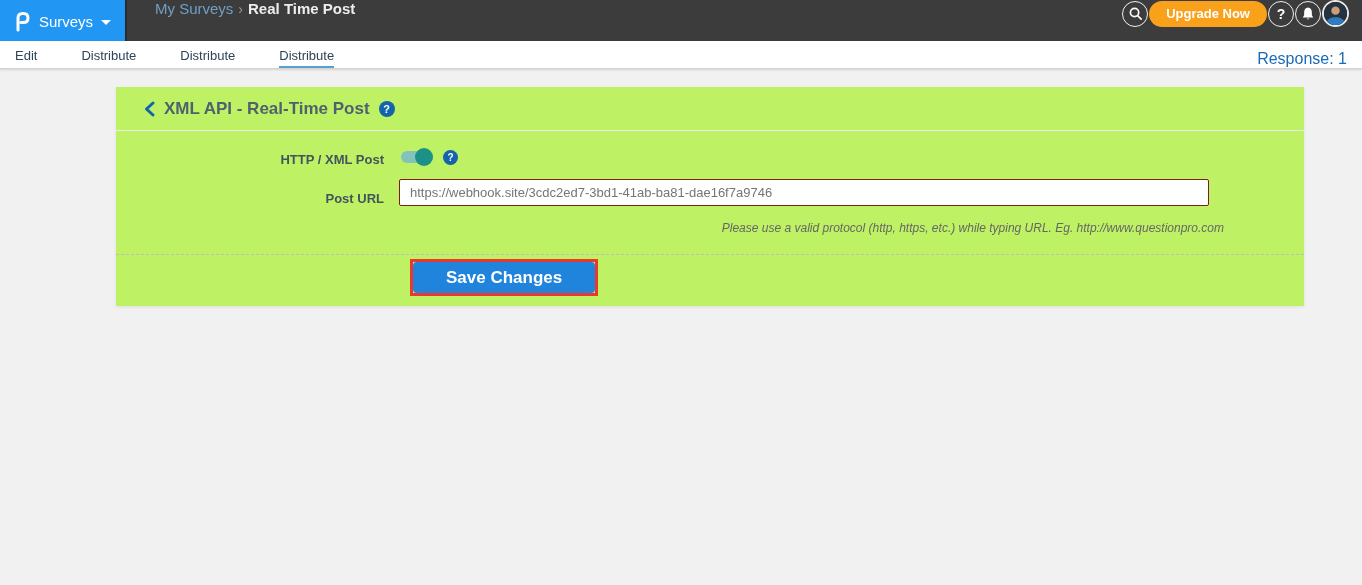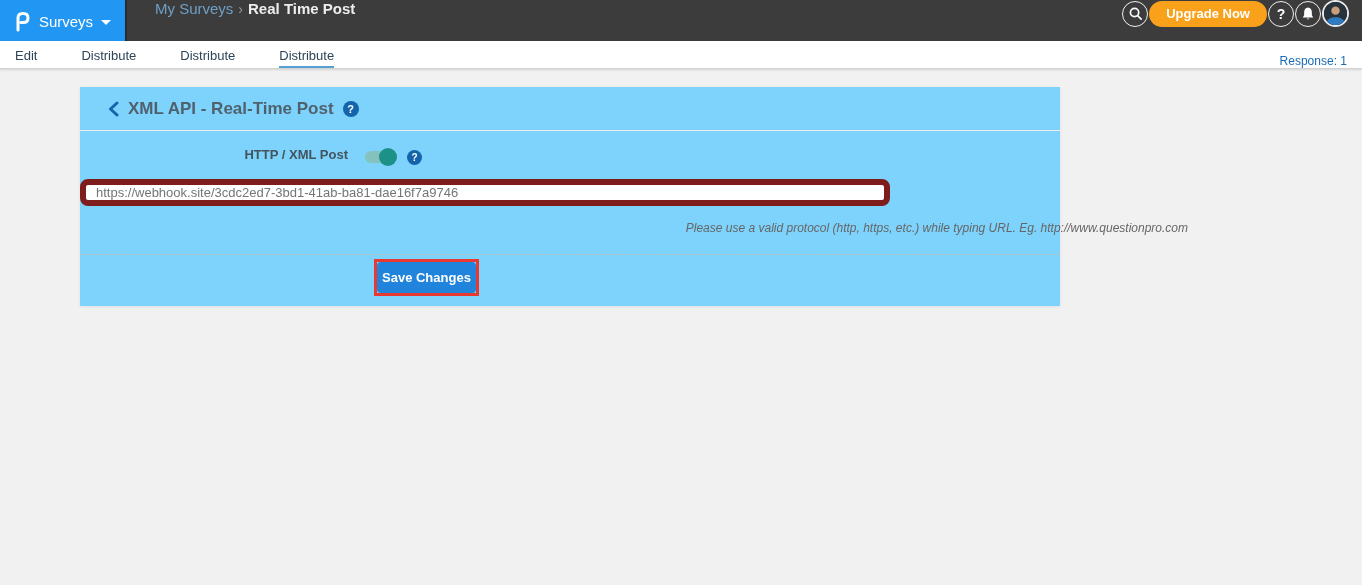--- a/index.html
+++ b/index.html
@@ -53,77 +53,77 @@
     box-shadow:0 1px 2px rgba(0,0,0,.12);
     display:flex; align-items:flex-end; padding:0 15px;
     position:relative; z-index:2;
   }
   .tab {
     font-size:13px; color:#2e4457; cursor:pointer;
     margin-right:44px; padding:4px 0 3px;
     border-bottom:2px solid transparent;
   }
   .tab.active { border-bottom:2px solid #56a0d3; }
-  .response-count { margin-left:auto; font-size:12px; color:#1a6bb5; }
+  .response-count { margin-left:auto; font-size:16px; color:#1a6bb5; }
 
   
   .panel {
-    width:980px; margin:18px 76px 0 80px;
-    background:#7dd3fc; box-shadow:0 1px 3px rgba(0,0,0,.08);
+    width:1188px; margin:18px 76px 0 116px;
+    background:#bef264; box-shadow:0 1px 3px rgba(0,0,0,.08);
   }
   .panel-header {
     height:44px; display:flex; align-items:center; gap:9px;
     padding:0 28px; border-bottom:1px solid #ececec;
   }
   .back-icon { display:flex; cursor:pointer; margin-top:1px; }
   .panel-title { font-size:17px; color:#50616e; }
   .qmark {
     width:16px; height:16px; border-radius:50%; background:#1464ab; color:#fff;
     font-size:11px; font-weight:bold; display:inline-flex; align-items:center;
     justify-content:center; cursor:pointer; flex:0 0 auto;
   }
   .qmark.small { width:15px; height:15px; font-size:10px; }
 
   .panel-body { padding-top:16px; }
-  .form-row { display:flex; align-items:flex-start; margin-bottom:12px; }
+  .form-row { display:flex; align-items:flex-end; margin-bottom:12px; }
   .form-label {
     width:283px; flex:0 0 283px; text-align:right; padding-right:15px;
     font-size:13px; font-weight:bold; color:#44545f;
   }
   .row-toggle-gap { display:flex; align-items:center; gap:10px; }
 
   
   .switch { position:relative; width:34px; height:20px; cursor:pointer; flex:0 0 auto; }
   .switch .track { position:absolute; left:2px; top:4px; width:30px; height:12px; border-radius:7px; }
   .switch .knob { position:absolute; top:1px; width:18px; height:18px; border-radius:50%; }
   .switch.on  .track { background:#84c3bd; }
   .switch.on  .knob  { right:0; background:#1d9087; }
   .switch.off .track { background:#c9c9c9; }
   .switch.off .knob  { left:0; background:#fdfdfd; box-shadow:0 1px 2px rgba(0,0,0,.4); }
 
   .url-input {
-    width:810px; height:27px; border:6px solid #7f1d1d; border-radius:8px;
+    width:810px; height:27px; border:1px solid #7f1d1d; border-radius:2px;
     padding:0 10px; font-size:13px; color:#757575;
     font-family:"Liberation Sans", sans-serif; background:#fff;
   }
   .hint-row { margin:7px 0 18px 298px; width:810px; text-align:right;font-style:italic; }
   .hint-text { font-size:12px; color:#666; }
 
   .row-debug { margin-bottom:0; padding-bottom:14px; }
 
   .dashed-divider { border-top:1px dashed #bdbdbd; }
 
   .panel-footer { padding:4px 0 10px; }
   .save-annotation {
     display:inline-block; margin-left:294px; border:3px solid #e8382f;
   }
   .save-btn {
     display:block; border:none; background:#2084dd; color:#fff;
-    font-size:13px; font-weight:bold; font-family:"Liberation Sans", sans-serif;
-    padding:0 5px; height:31px; border-radius:4px; cursor:pointer;
+    font-size:17px; font-weight:bold; font-family:"Liberation Sans", sans-serif;
+    padding:0 33px; height:31px; border-radius:4px; cursor:pointer;
   }
 </style>
 </head>
 <body>
 
 <header class="topbar">
   <div class="logo-block">
     <span style="display:flex;">
       <svg width="17" height="23" viewBox="0 0 17 23">
         <path d="M4 20 L4 8 Q4 3.5 8.5 3.5 L9.5 3.5 Q14 3.5 14 8 Q14 12.5 9.5 12.5 L7 12.5" stroke="#fff" stroke-width="3" fill="none" stroke-linecap="round"></path>
@@ -197,20 +197,21 @@
       <div class="row-toggle-gap">
         <span class="switch on">
           <span class="track"></span>
           <span class="knob"></span>
         </span>
         <span class="qmark small">?</span>
       </div>
     </div>
 
     <div class="form-row">
+      <label class="form-label">Post URL</label>
       <input class="url-input" type="text" value="https://webhook.site/3cdc2ed7-3bd1-41ab-ba81-dae16f7a9746" style="">
     </div>
     <div class="hint-row">
       <span class="hint-text">Please use a valid protocol (http, https, etc.) while typing URL. Eg. http://www.questionpro.com</span>
     </div>
 
 
   </div>
 
   <div class="dashed-divider"></div>

